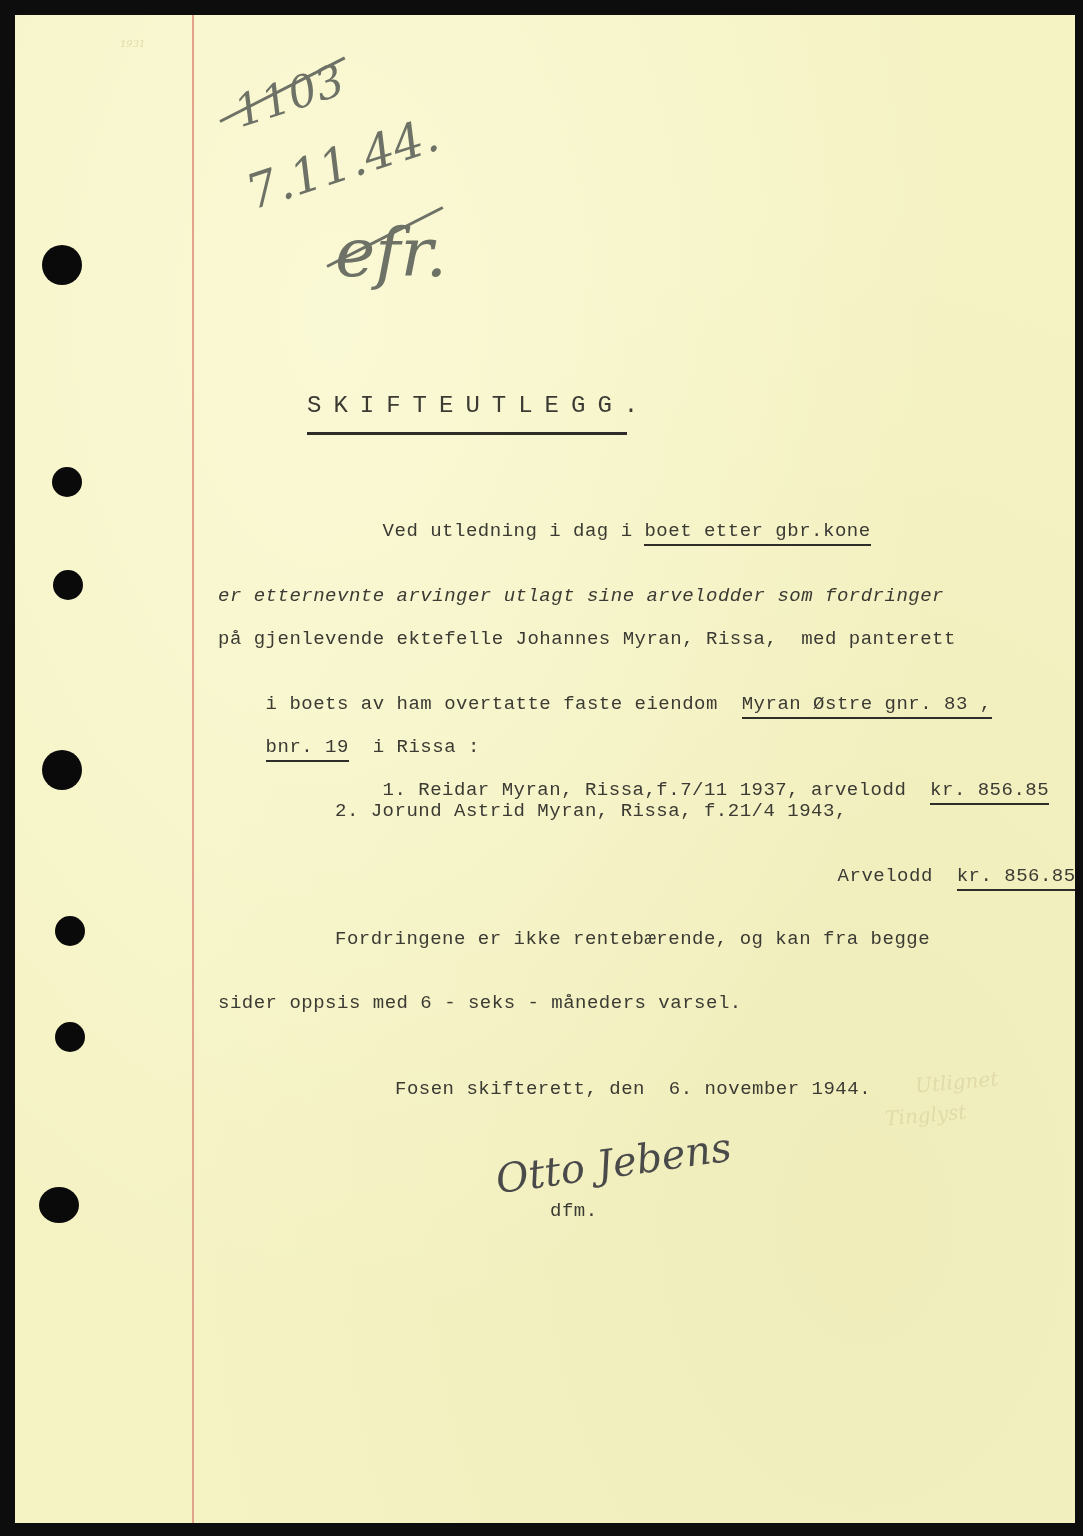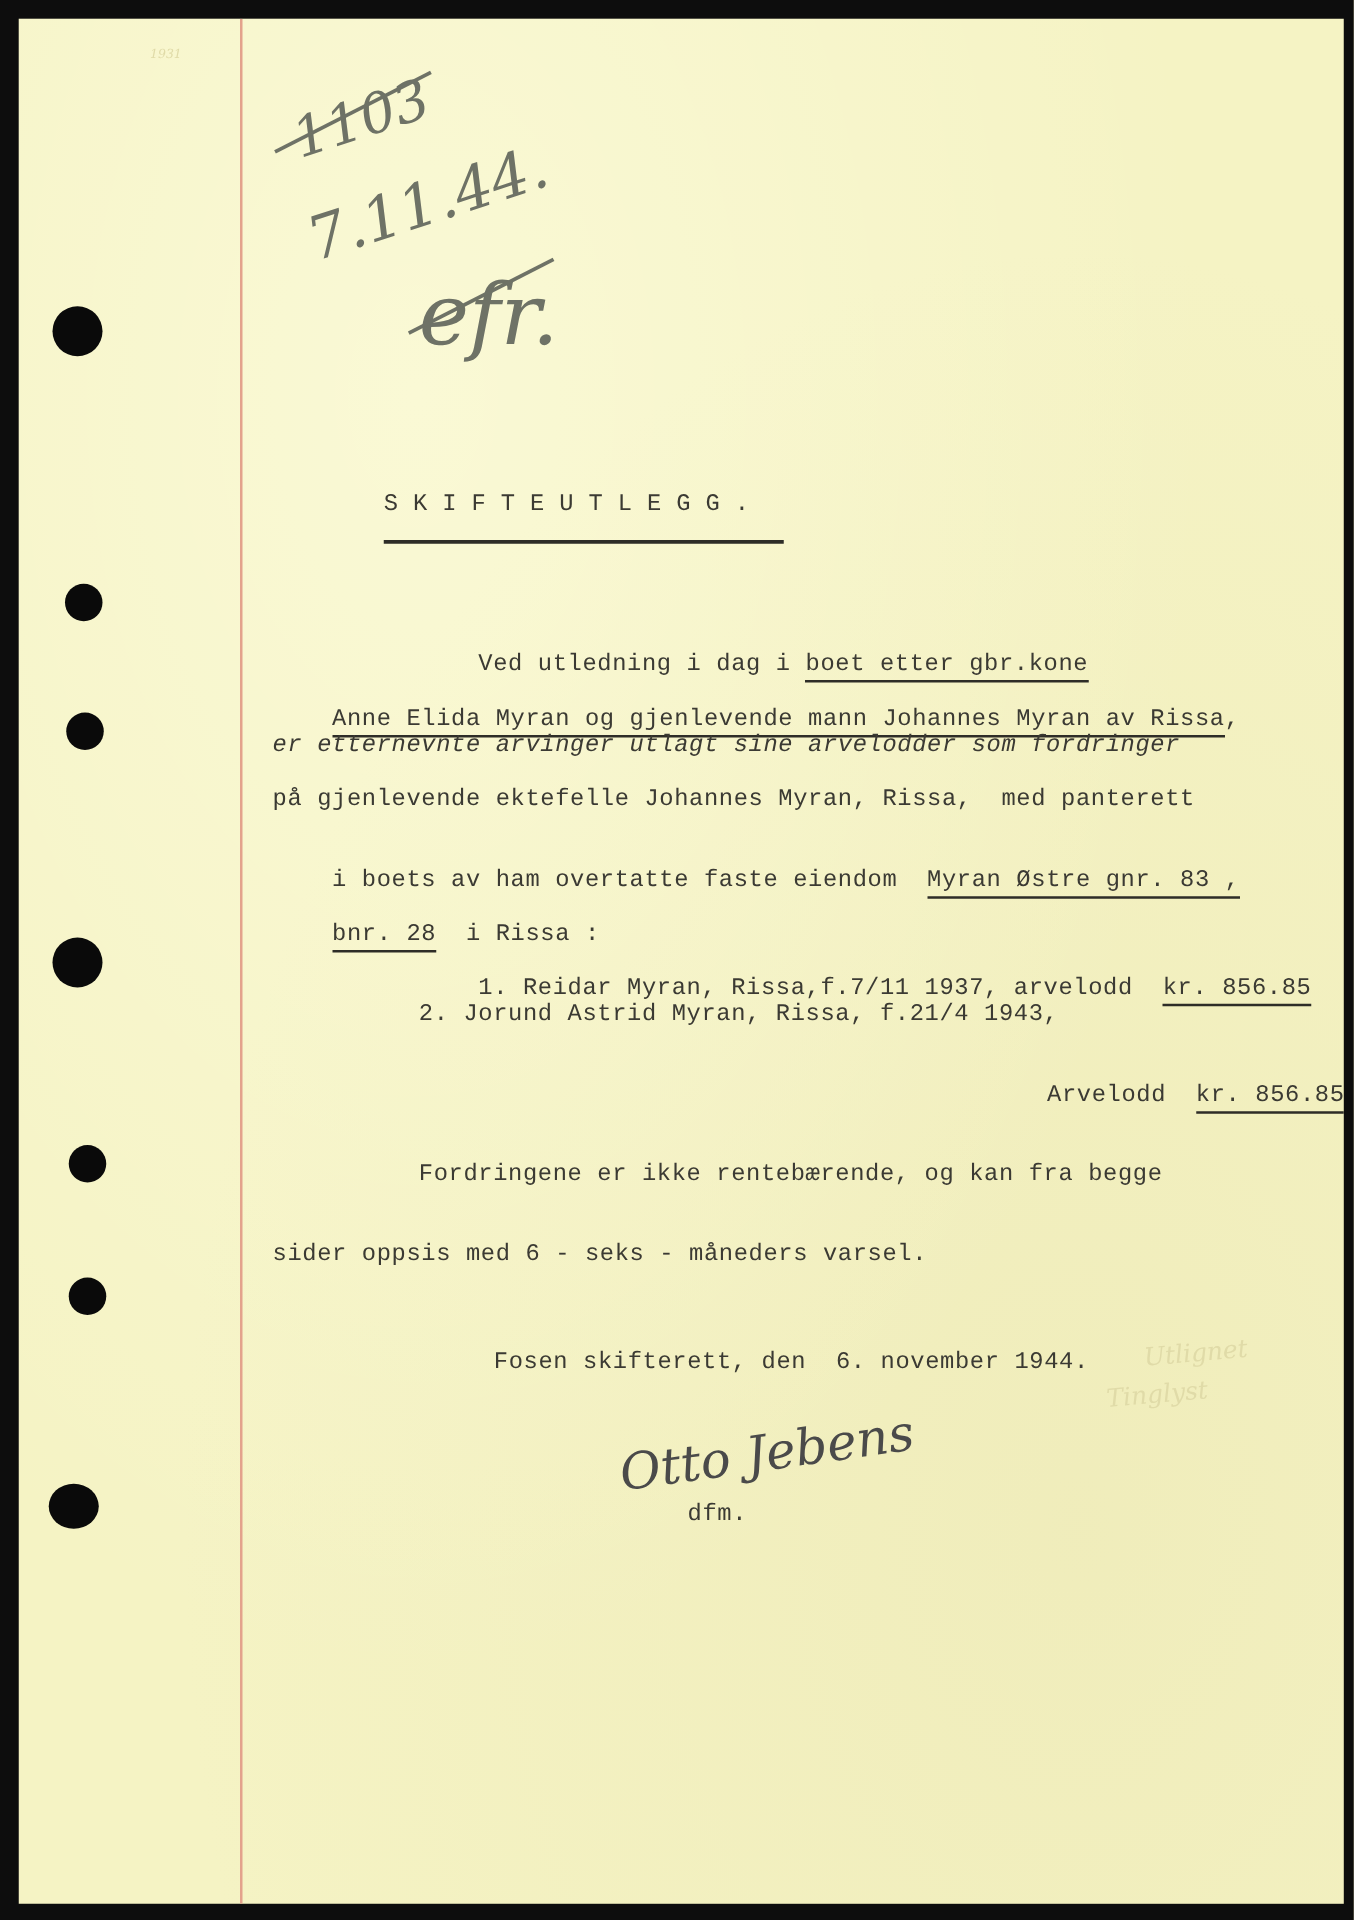--- a/index.html
+++ b/index.html
@@ -35,21 +35,21 @@
     .typed {
       position: absolute;
       color: #3b3a33;
       font-size: 19px;
       letter-spacing: 0.5px;
       white-space: pre;
       font-family: "Liberation Mono", "DejaVu Sans Mono", monospace;
     }
     .title {
       letter-spacing: 12px;
-      font-size: 19px;
+      font-size: 24px;
     }
     .u { border-bottom: 2.5px solid #2e2d27; padding-bottom: 2px; }
     .rule {
       position: absolute; height: 3px; background: #2e2d27;
     }
     .faint {
       position: absolute;
       font-family: "DejaVu Serif", serif; font-style: italic;
       color: #e0dba8; font-size: 20px;
     }
@@ -80,30 +80,27 @@
   <div class="hw" style="left:228px;top:120px;font-size:48px;transform:rotate(-18deg);">7.11.44.</div>
   <div class="hw" style="left:320px;top:198px;font-size:68px;">efr.</div>
   <div style="position:absolute;left:312px;top:250px;width:130px;height:3px;background:#6e7266;transform:rotate(-27deg);transform-origin:left center;"></div>
 
   <div class="typed title" style="left:292px;top:377px;">SKIFTEUTLEGG.</div>
   <div class="rule" style="left:292px;top:417px;width:320px;"></div>
 
   <div class="typed" style="left:320px;top:483px;">
     <span>Ved utledning i dag i </span><span class="u">boet etter gbr.kone</span>
   </div>
-  <div class="typed" style="left:203px;top:527px;">
-    <span class="u">Anne Elida Myran og gjenlevende mann Johannes Myran av Rissa</span><span>,</span>
-  </div>
   <div class="typed" style="left:203px;top:570px;font-style:italic;">er etternevnte arvinger utlagt sine arvelodder som fordringer</div>
   <div class="typed" style="left:203px;top:613px;">på gjenlevende ektefelle Johannes Myran, Rissa,  med panterett</div>
   <div class="typed" style="left:203px;top:656px;">
     <span>i boets av ham overtatte faste eiendom  </span><span class="u">Myran Østre gnr. 83 ,</span>
   </div>
   <div class="typed" style="left:203px;top:699px;">
-    <span class="u">bnr. 28</span><span>  i Rissa :</span>
+    <span class="u">bnr. 19</span><span>  i Rissa :</span>
   </div>
 
   <div class="typed" style="left:320px;top:742px;text-align:right;">
     <span>1. Reidar Myran, Rissa,f.7/11 1937, arvelodd  </span><span class="u">kr. 856.85</span>
   </div>
   <div class="typed" style="left:320px;top:785px;">2. Jorund Astrid Myran, Rissa, f.21/4 1943,</div>
   <div class="typed" style="left:775px;top:828px;">
     <span>Arvelodd  </span><span class="u">kr. 856.85</span>
   </div>
 

